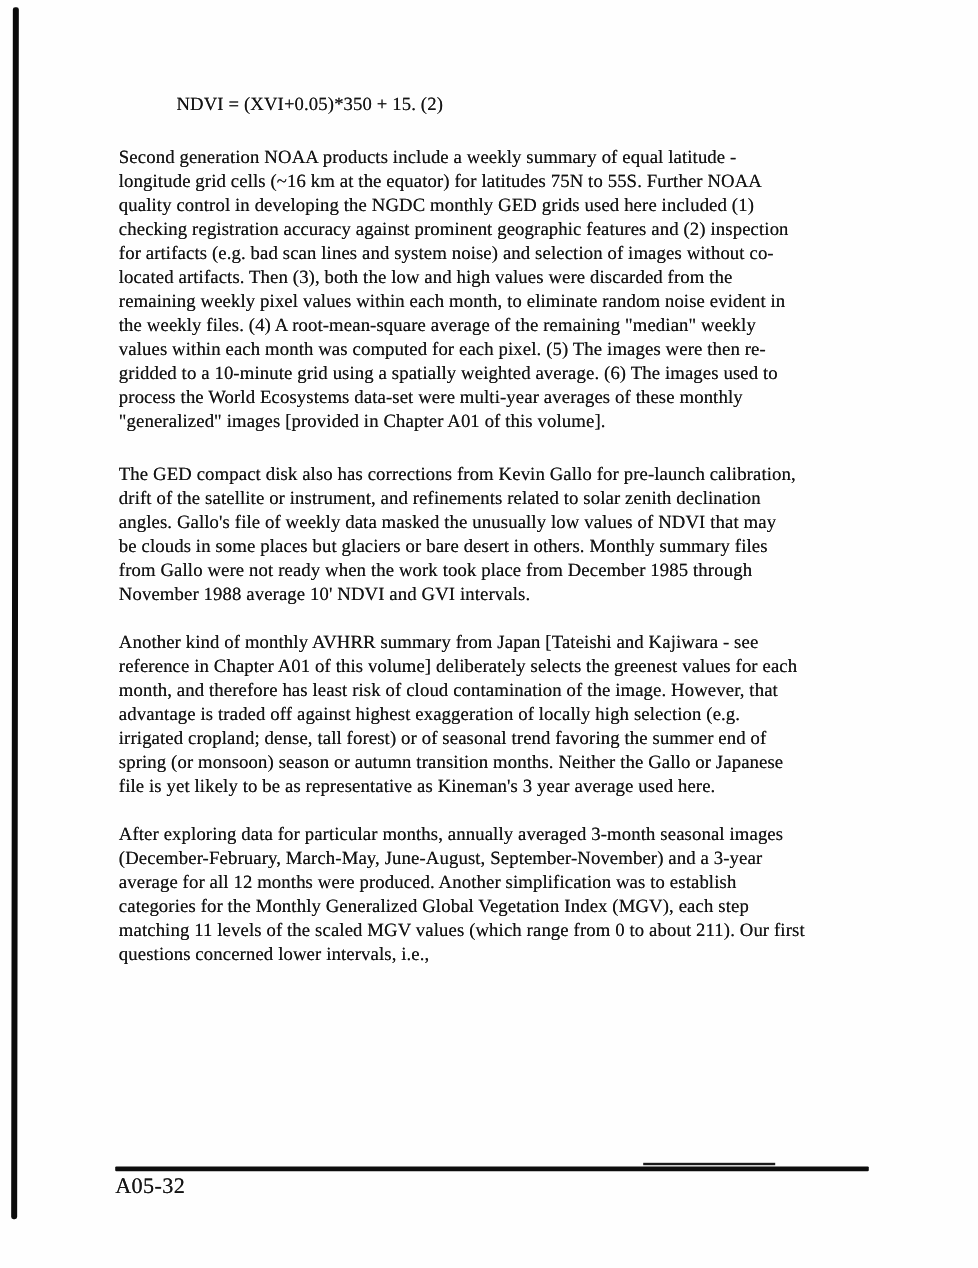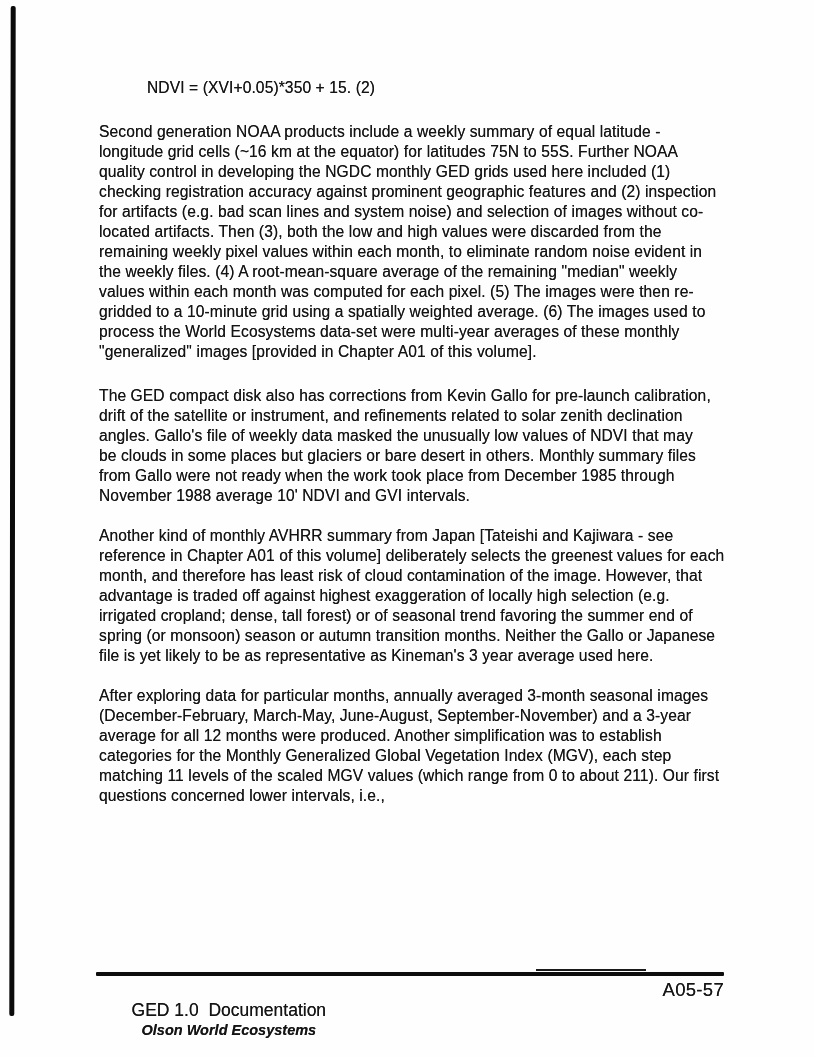--- a/index.html
+++ b/index.html
@@ -3,21 +3,21 @@
 <meta charset="utf-8">
 <style>
   html, body { margin: 0; padding: 0; background: #888; }
   .page {
     position: relative;
     width: 815px;
     height: 1057px;
     margin: 0 auto;
     background: #fefefe;
     overflow: hidden;
-    font-family: Liberation Sans, sans-serif;
+    font-family: Liberation Serif, serif;
     color: #141414;
   }
   
   .scan-edge {
     position: absolute;
     left: 10px;
     top: 6px;
     width: 5px;
     height: 1010px;
     background: #0b0b0b;
@@ -138,21 +138,17 @@
 questions concerned lower intervals, i.e.,</p>
 
 
   </div>
 
   <div class="footer">
     <div class="footer-rule">
       <div class="footer-rule-thin"></div>
     </div>
     <div class="footer-row">
-      <span class="footer-left">
-        <span class="footer-title">GED 1.0  Documentation</span>
-        <span class="footer-subtitle">Olson World Ecosystems</span>
-      </span>
-      <span class="footer-page-number">A05-57</span>
+      <span class="footer-page-number">A05-32</span>
     </div>
   </div>
 
 </div>
 
 </body></html>

